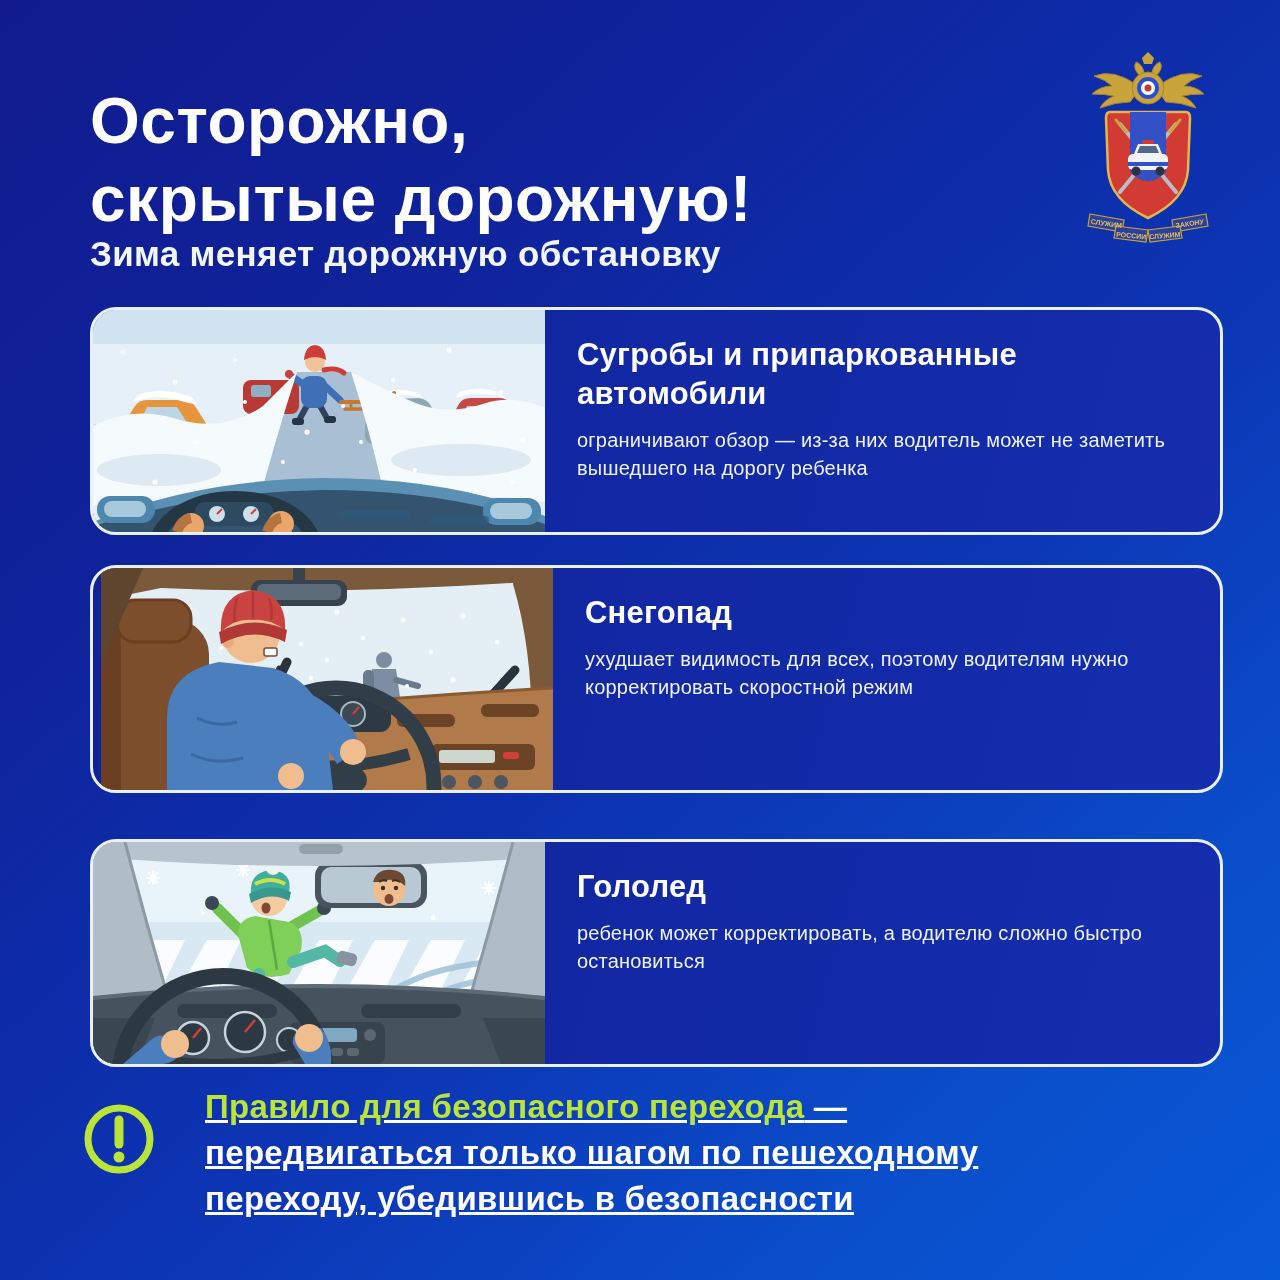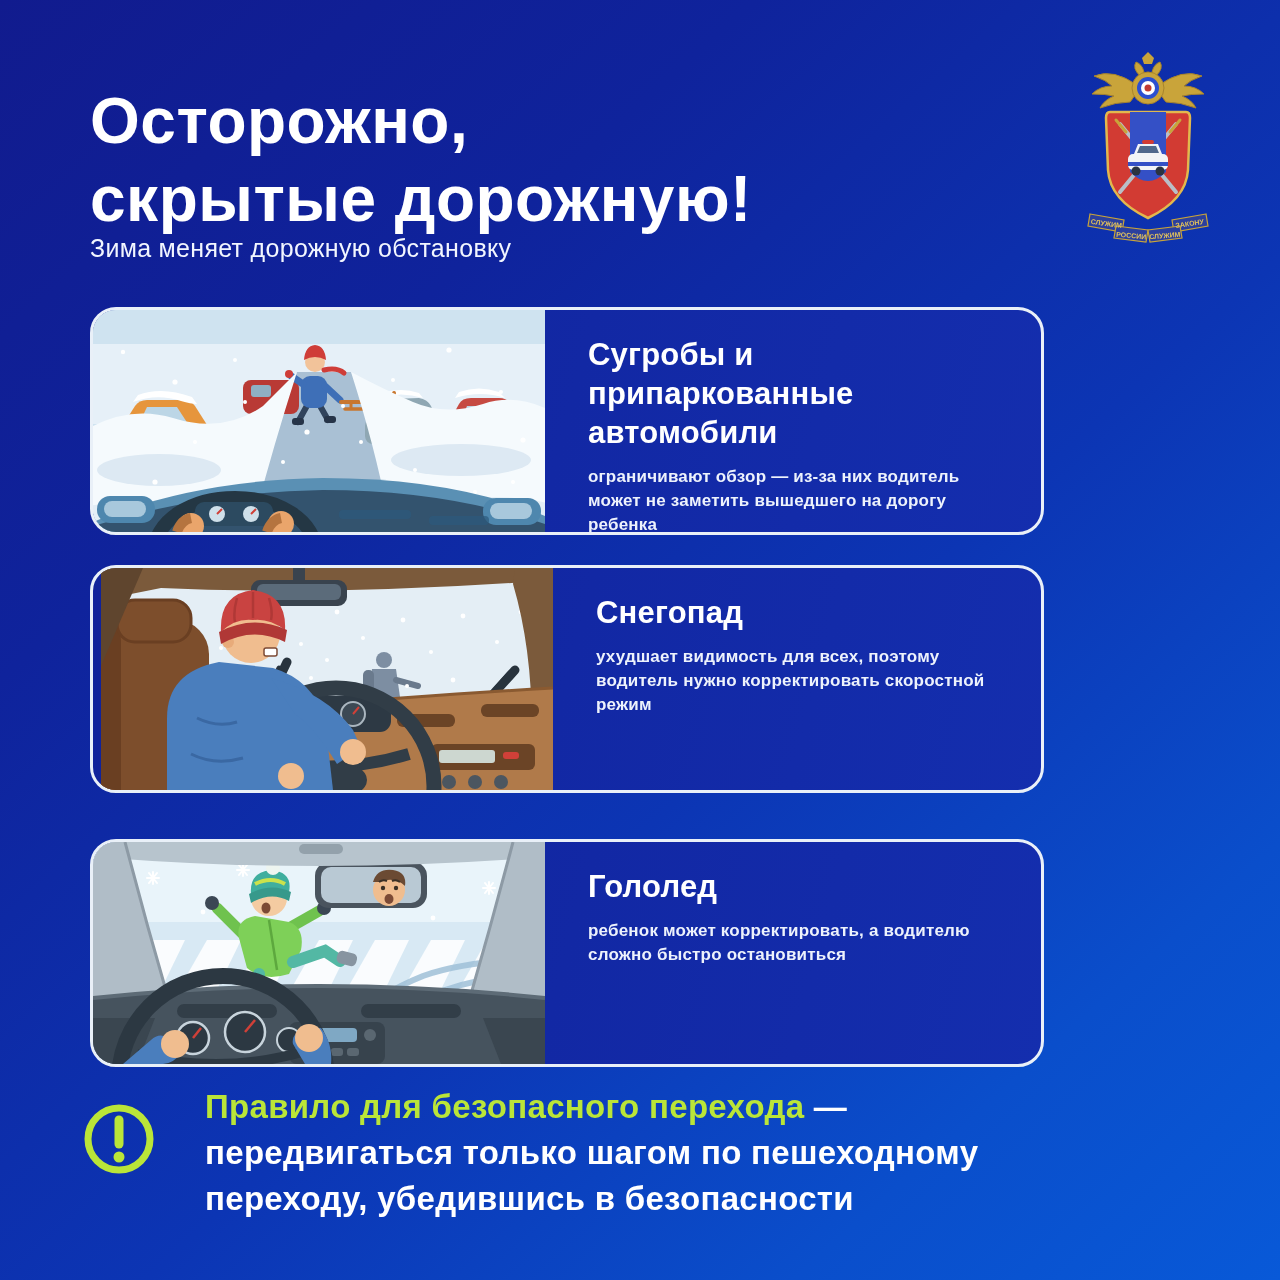--- a/index.html
+++ b/index.html
@@ -7,39 +7,39 @@
     position:relative; width:1280px; height:1280px; overflow:hidden;
     background:linear-gradient(138deg,#111b8e 0%,#0f239c 28%,#0c35b4 58%,#0a4ecb 82%,#0859d8 100%);
     font-family:"Liberation Sans", sans-serif; color:#ffffff;
   }
   .title{
     position:absolute; left:90px; top:82px;
     font-size:64px; font-weight:700; line-height:1.22; letter-spacing:.5px; color:#ffffff;
   }
   .subtitle{
     position:absolute; left:90px; top:234px;
-    font-size:25px; font-weight:400; color:#f2f6ff; letter-spacing:.3px;
+    font-size:35px; font-weight:700; color:#f2f6ff; letter-spacing:.3px;
   }
   .emblem{ position:absolute; left:1086px; top:50px; width:124px; height:204px; }
   .card{
-    position:absolute; left:90px; width:954px; height:228px; box-sizing:border-box;
+    position:absolute; left:90px; width:1133px; height:228px; box-sizing:border-box;
     border:3px solid #e9f0f8; border-radius:26px;
     background:linear-gradient(105deg,#10229a 0%,#142eae 100%);
-    display:flex; overflow:hidden;gap:11px;
+    display:flex; overflow:hidden;
   }
   .card-1{ top:307px; } .card-2{ top:565px;padding-left:8px; } .card-3{ top:839px; }
   .card-illus{ width:452px; height:100%; flex:none; background:#cfe3f0; }
   .card-illus svg{ display:block; width:452px; height:222px; }
   .card-text{ padding:25px 36px 0 32px; }
   .card-title{ font-size:31px; font-weight:700; line-height:1.26; color:#ffffff; margin:0 0 13px 0; letter-spacing:.2px; }
-  .card-body{ font-size:17px; font-weight:700; line-height:1.4; color:#edf2fc; letter-spacing:.2px; }
+  .card-body{ font-size:20px; font-weight:400; line-height:1.4; color:#edf2fc; letter-spacing:.2px; }
   .footer-icon{ position:absolute; left:80px; top:1100px; width:78px; height:78px; }
   .footer-text{
     position:absolute; left:205px; top:1084px; width:880px;
-    font-size:33px; font-weight:700; line-height:1.4; letter-spacing:.3px; color:#ffffff;
+    font-size:33px; font-weight:700; line-height:1.4; letter-spacing:.3px; color:#ffffff;text-decoration:underline;
   }
   .footer-text .hl{ color:#bae538; }
 </style>
 </head>
 <body>
 
 <div class="canvas">
 
   <div class="title">
     <div>Осторожно,</div>
@@ -314,21 +314,21 @@
           <rect x="163" y="80" width="13" height="8" rx="2" fill="#fff" stroke="#7c4a35" stroke-width="1.5"></rect>
           <path d="M120,64 Q118,26 152,22 Q186,26 184,62 Q168,50 152,52 Q134,50 120,64 Z" fill="#c94341"></path>
           <path d="M118,64 Q152,46 186,62 L184,74 Q152,58 120,76 Z" fill="#b03836"></path>
           <path d="M136,30 q-4,14 -2,24 M152,24 q0,14 0,26 M168,30 q4,14 2,22" stroke="#b03836" stroke-width="2.5" fill="none"></path>
         </g>
         <path d="M0,0 L42,0 L0,98 Z" fill="#5f452e"></path>
       </svg>
     </div>
     <div class="card-text">
       <div class="card-title">Снегопад</div>
-      <div class="card-body">ухудшает видимость для всех, поэтому водитель нужно корректировать скоростной режим</div>
+      <div class="card-body">ухудшает видимость для всех, поэтому водителям нужно корректировать скоростной режим</div>
     </div>
   </div>
 
   <div class="card card-3">
     <div class="card-illus">
       <svg viewBox="0 0 452 222">
         <rect width="452" height="222" fill="#e9f4fa"></rect>
         <rect y="80" width="452" height="142" fill="#d8e9f4"></rect>
 
         <g fill="#fdfeff" opacity=".92">

